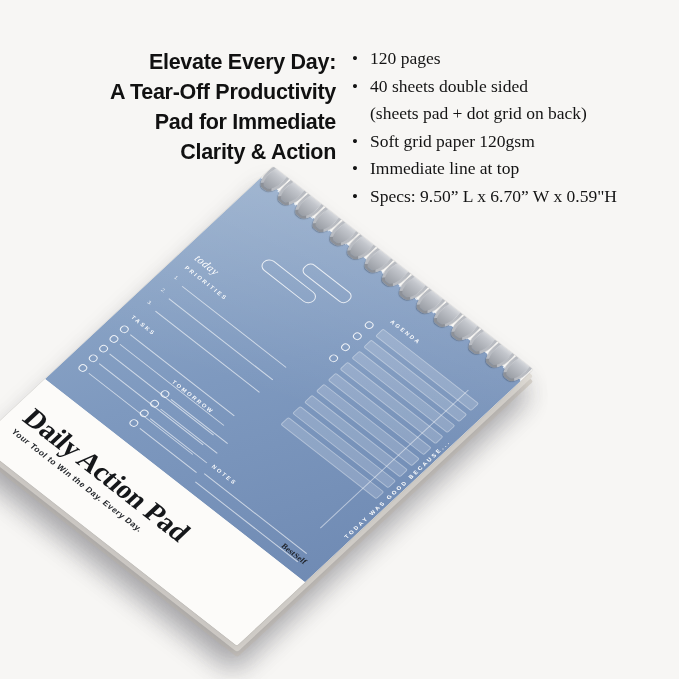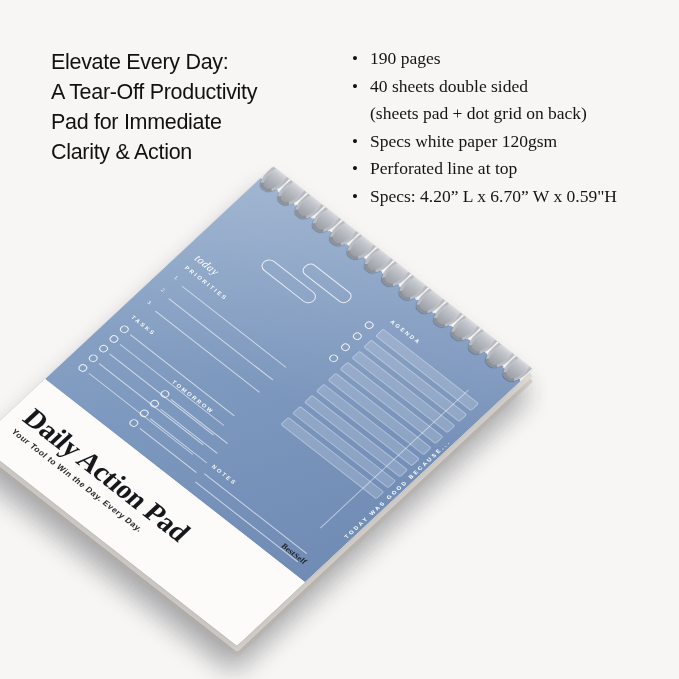--- a/index.html
+++ b/index.html
@@ -9,26 +9,27 @@
     font-family:"Liberation Sans", sans-serif;
     overflow:hidden;
     position:relative;
   }
   .stage{position:absolute;inset:0;}
 
   
   .headline{
     position:absolute;left:51px;top:47px;width:285px;
     font-family:"Liberation Sans", sans-serif;
-    font-weight:normal;
+    font-weight:bold;
     font-size:21.5px;
     line-height:30px;
     letter-spacing:-0.3px;
     color:#111111;
     white-space:pre-line;
+    text-align:right;
   }
   .specs{
     position:absolute;left:348px;top:45px;width:300px;
     font-family:"Liberation Serif", serif;
     font-size:17.5px;
     line-height:27.5px;
     color:#141414;
   }
   .specs ul{list-style:none;margin:0;padding:0;}
   .specs li{
@@ -186,38 +187,38 @@
 
   <div class="headline">Elevate Every Day:
 A Tear-Off Productivity
 Pad for Immediate
 Clarity &amp; Action</div>
 
   <div class="specs">
     <ul>
       <li>
         <span class="bullet">•</span>
-        <span>190 pages</span>
+        <span>120 pages</span>
       </li>
       <li>
         <span class="bullet">•</span>
         <span>40 sheets double sided</span>
         <span class="sub">(sheets pad + dot grid on back)</span>
       </li>
       <li>
         <span class="bullet">•</span>
-        <span>Specs white paper 120gsm</span>
-      </li>
-      <li>
-        <span class="bullet">•</span>
-        <span>Perforated line at top</span>
-      </li>
-      <li>
-        <span class="bullet">•</span>
-        <span>Specs: 4.20” L x 6.70” W x 0.59"H</span>
+        <span>Soft grid paper 120gsm</span>
+      </li>
+      <li>
+        <span class="bullet">•</span>
+        <span>Immediate line at top</span>
+      </li>
+      <li>
+        <span class="bullet">•</span>
+        <span>Specs: 9.50” L x 6.70” W x 0.59"H</span>
       </li>
     </ul>
   </div>
 
   <div class="pad-wrap">
     <div class="pad">
 
       <div class="stack s3"></div>
       <div class="stack s2"></div>
       <div class="stack"></div>

